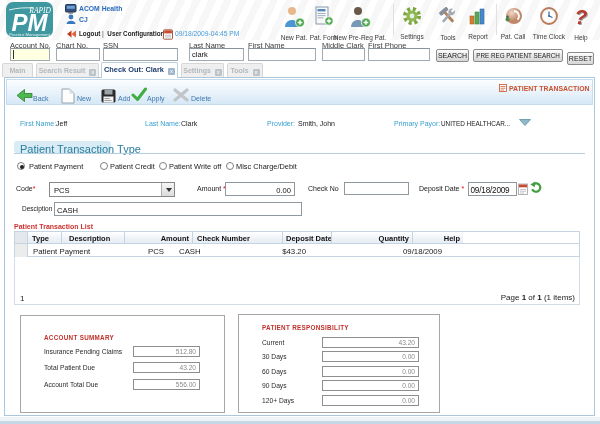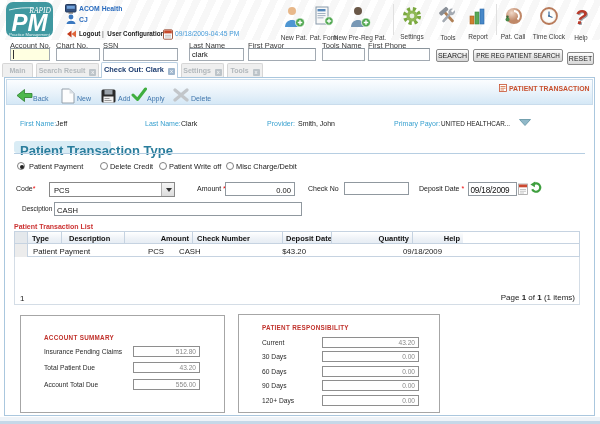--- a/index.html
+++ b/index.html
@@ -182,22 +182,22 @@
       <text x="12" y="18.5" font-size="21" font-weight="bold" fill="#9aa0a6" text-anchor="middle" font-style="italic">?</text>
       <text x="11" y="18" font-size="21" font-weight="bold" fill="#b83a2a" text-anchor="middle" font-style="italic">?</text>
     </svg>
   <div class="lb">Help</div>
 </div>
 
 <div class="slbl" style="left:10px">Account No.</div>
 <div class="slbl" style="left:56px">Chart No.</div>
 <div class="slbl" style="left:103px">SSN</div>
 <div class="slbl" style="left:189px">Last Name</div>
-<div class="slbl" style="left:248px">First Payor</div>
-<div class="slbl" style="left:322px">Tools Name</div>
+<div class="slbl" style="left:248px">First Name</div>
+<div class="slbl" style="left:322px">Middle Clark</div>
 <div class="slbl" style="left:368px">First Phone</div>
 <div class="sin" style="left:10px;width:40px;background:#ffffe1">
     <span style="position:absolute;left:2px;top:1px;width:1px;height:9px;background:#333"></span>
   </div>
 <div class="sin" style="left:56px;width:44px"></div>
 <div class="sin" style="left:103px;width:75px"></div>
 <div class="sin" style="left:189px;width:55px">clark</div>
 <div class="sin" style="left:248px;width:68px"></div>
 <div class="sin" style="left:322px;width:43px"></div>
 <div class="sin" style="left:368px;width:62px"></div>
@@ -254,27 +254,27 @@
 <div class="pval" style="left:181px">Clark</div>
 <div class="plbl" style="left:267px">Provider:</div>
 <div class="pval" style="left:298px">Smith, John</div>
 <div class="plbl" style="left:394px">Primary Payor:</div>
 <div class="pval" style="left:441px;font-size:6.4px;top:120px">UNITED HEALTHCAR...</div>
 <svg class="abs" style="left:518px;top:118px" width="14" height="9">
     <path d="M1.5 1.5 H12.5 L7 7.5 Z" fill="#90b8c8" stroke="#6a98a8" stroke-width="0.9"></path>
   </svg>
 
 <div class="abs" style="left:14px;top:141px;width:97px;height:12px;background:#d9ecf5;border-radius:3px"></div>
-<div class="abs" style="left:20px;top:142.5px;font-size:13px;font-weight:bold;color:#2a7d9c">Patient Transaction Type</div>
+<div class="abs" style="left:20px;top:142.5px;font-size:11px;font-weight:normal;color:#2a7d9c">Patient Transaction Type</div>
 <div class="abs" style="left:14px;top:153px;width:571px;height:1px;background:#b6cee2"></div>
 
 <span class="rad on" style="left:17px"></span>
 <div class="rlbl" style="left:29px">Patient Payment</div>
 <span class="rad" style="left:100px"></span>
-<div class="rlbl" style="left:110px">Delete Credit</div>
+<div class="rlbl" style="left:110px">Patient Credit</div>
 <span class="rad" style="left:159px"></span>
 <div class="rlbl" style="left:169px">Patient Write off</div>
 <span class="rad" style="left:226px"></span>
 <div class="rlbl" style="left:236px">Misc Charge/Debit</div>
 
 <div class="flbl" style="left:16px">Code<span class="red">*</span></div>
 <div class="fin" style="left:49px;top:182px;width:126px;height:15px;border-color:#888">
   <span style="position:absolute;left:4px;top:3px">PCS</span>
   <span style="position:absolute;right:0;top:0;width:13px;height:13px;background:linear-gradient(#f6f6f6,#dcdcdc);border-left:1px solid #b0b0b0">
       <i style="position:absolute;left:3.5px;top:5px;width:0;height:0;border-left:3px solid transparent;border-right:3px solid transparent;border-top:4px solid #333"></i>

